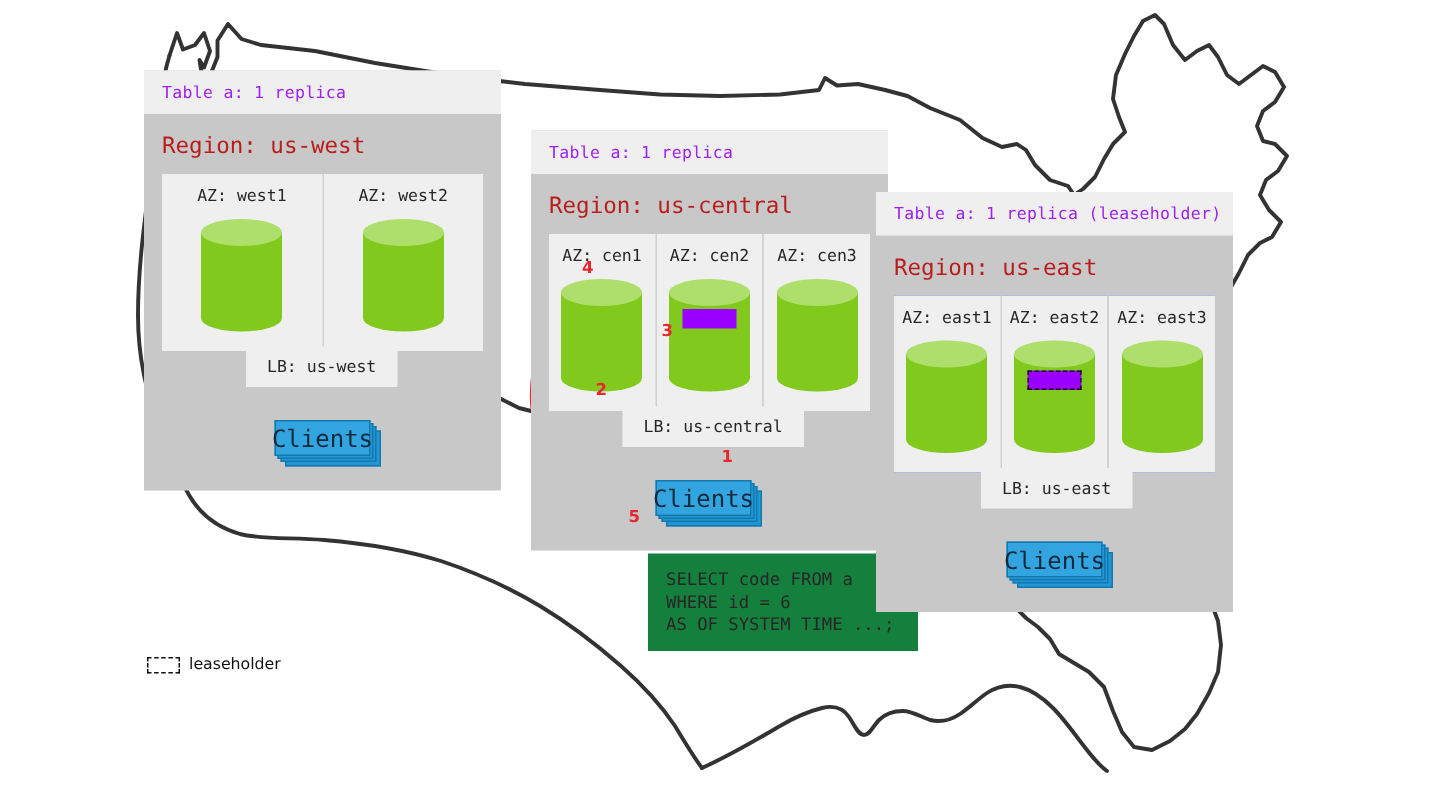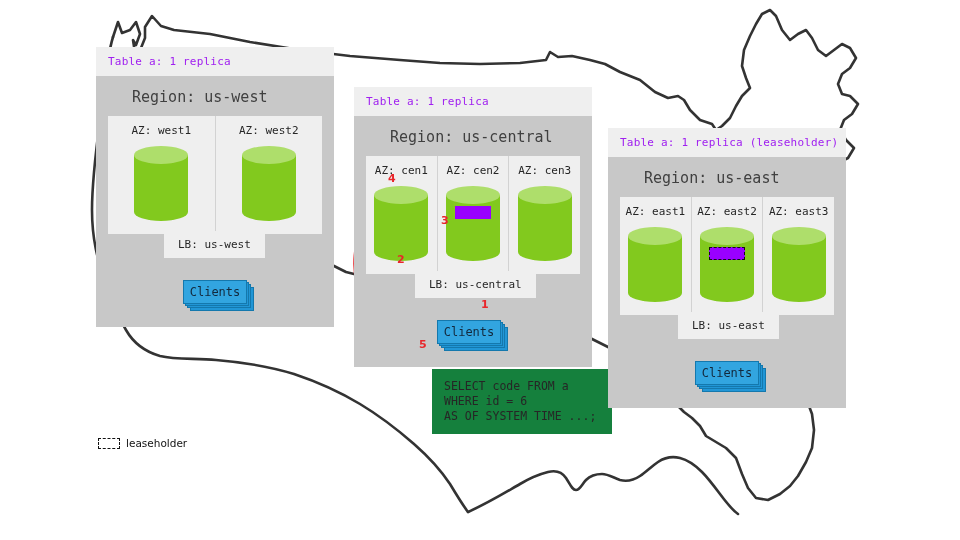--- a/index.html
+++ b/index.html
@@ -21,25 +21,24 @@
   }
   .region-header{
     background:#efefef;
     color:#a020f0;
     font-size:11px;
     letter-spacing:0.2px;
     padding:8px 0 8px 12px;
     white-space:nowrap;
   }
   .region-title{
-    color:#404040;
+    color:#b91c1c;
     font-size:15px;
     padding:12px 4px 10px 12px;
     white-space:nowrap;
-    margin-left:24px;
   }
   .az-strip{
     display:flex;
     background:#1d4ed8;
     margin:0 12px;
   }
   .az{
     flex:1;
     background:#efefef;
     border-right:1px solid #d2d2d2;
@@ -105,21 +104,21 @@
     border:1px solid #1478ad;
     box-sizing:border-box;
   }
   .clients .sheet.s3{left:7px;top:7px;}
   .clients .sheet.s2{left:4px;top:4px;}
   .clients .sheet.s1{left:2px;top:2px;}
   .clients .sheet.s0{left:0;top:0;background:#32a5e0;}
   .clients .clabel{
     position:absolute;left:0;top:0;width:64px;height:24px;
     display:flex;align-items:center;justify-content:center;
-    font-size:12px;color:#13293d;z-index:5;
+    font-size:16px;color:#13293d;z-index:5;
   }
   .sqlbox{
     position:absolute;
     background:#15803d;
     color:#262626;
     font-size:11.5px;
     line-height:15px;
     padding:10px 12px;
     white-space:pre;
   }
@@ -276,21 +275,21 @@
       <div class="sheet s1"></div>
       <div class="sheet s0"></div>
       <div class="clabel">Clients</div>
     </div>
   </div>
 
   <div class="sqlbox" style="left:432px;top:369px;width:156px;">SELECT code FROM a
 WHERE id = 6
 AS OF SYSTEM TIME ...;</div>
 
-  <div class="region" id="r-east" style="left:608px;top:128px;width:238px;height:280px;">
+  <div class="region" id="r-east" style="left:584px;top:128px;width:238px;height:280px;">
     <div class="region-header">Table a: 1 replica (leaseholder)</div>
     <div class="region-title">Region: us-east</div>
     <div class="az-strip">
       <div class="az">
         <span class="az-label">AZ: east1</span>
         <div class="cylinder">
           <div class="cyl-bottom"></div>
           <div class="cyl-body"></div>
           <div class="cyl-top"></div>
         </div>

